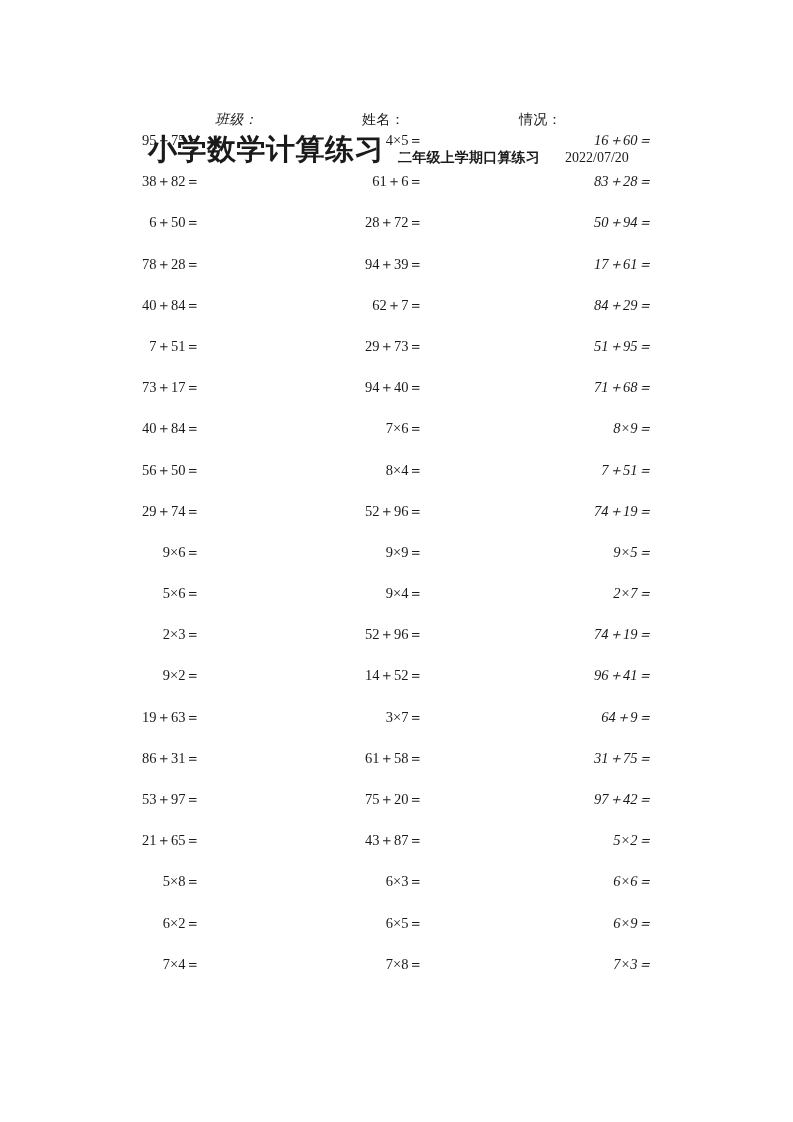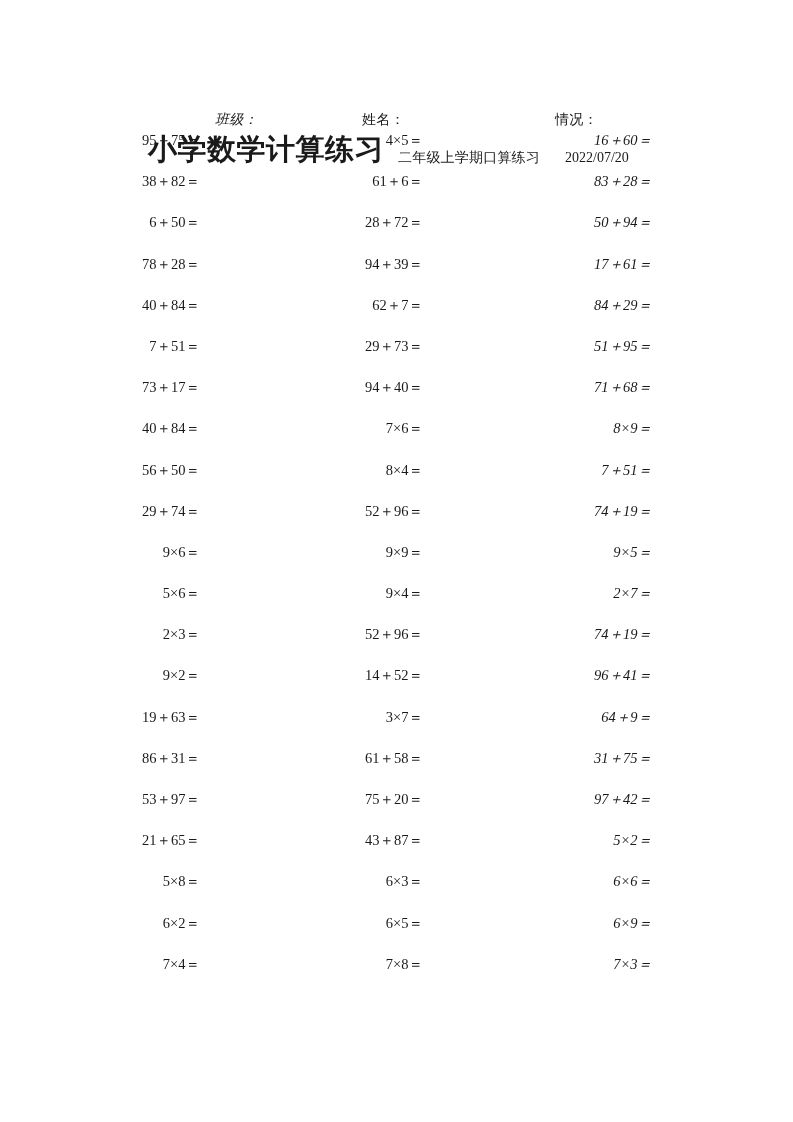--- a/index.html
+++ b/index.html
@@ -43,20 +43,21 @@
     font-family: "Liberation Serif", "DejaVu Serif", serif;
   }
   .subtitle {
     position: absolute;
     left: 398px;
     top: 81px;
     font-size: 14px;
     line-height: 18px;
     white-space: nowrap;
     letter-spacing: 0.2px;
+    font-weight: bold;
   }
   .date {
     position: absolute;
     left: 565px;
     top: 81px;
     font-size: 14px;
     line-height: 18px;
     white-space: nowrap;
   }
   .meta-row {
@@ -69,21 +70,21 @@
   .meta-label {
     position: absolute;
     top: 0;
     font-size: 14px;
     line-height: 20px;
     white-space: nowrap;
     letter-spacing: 0.2px;
   }
   .meta-class { left: 215px; font-style: italic; }
   .meta-name  { left: 362px; }
-  .meta-score { left: 519px; margin-left: 36px; }
+  .meta-score { left: 519px; }
 
   
   .grid {
     position: absolute;
     left: 0;
     top: 130px;
     width: 793px;
   }
   .row {
     position: relative;

